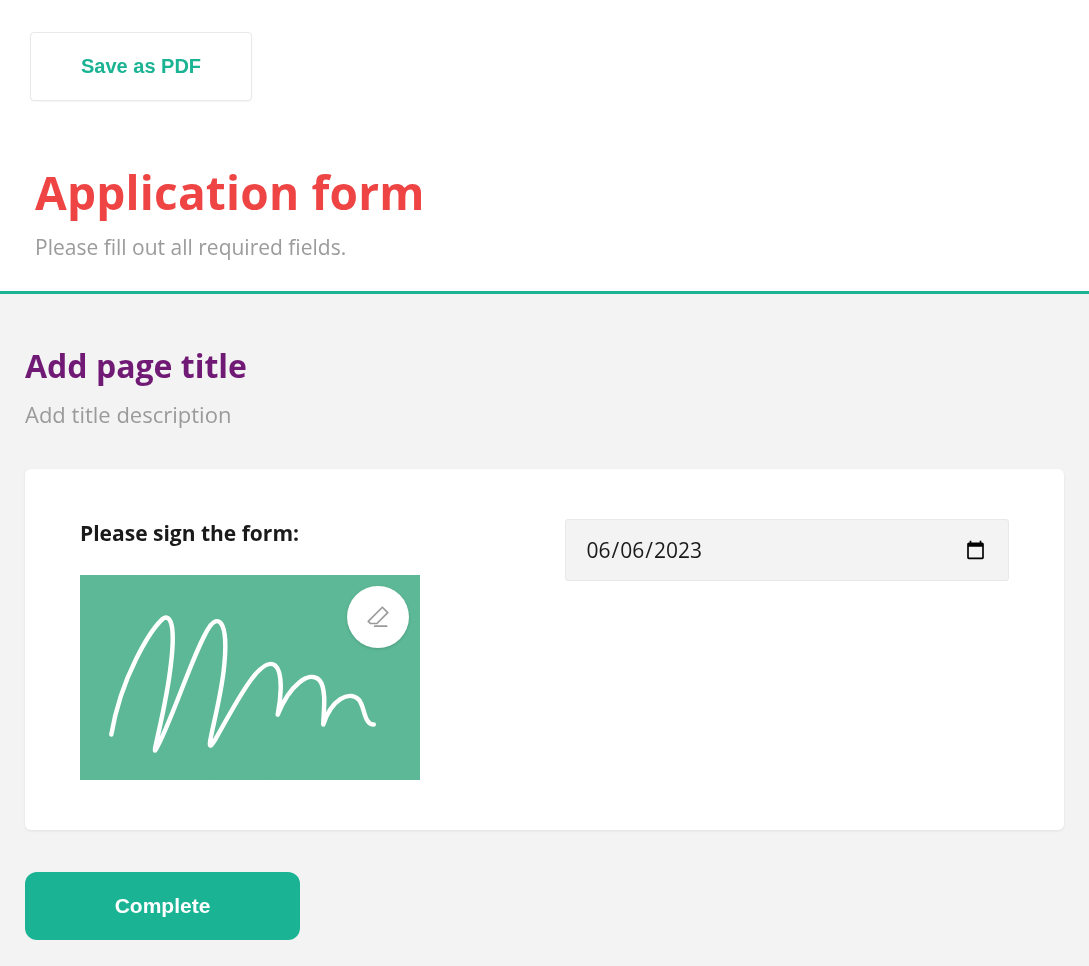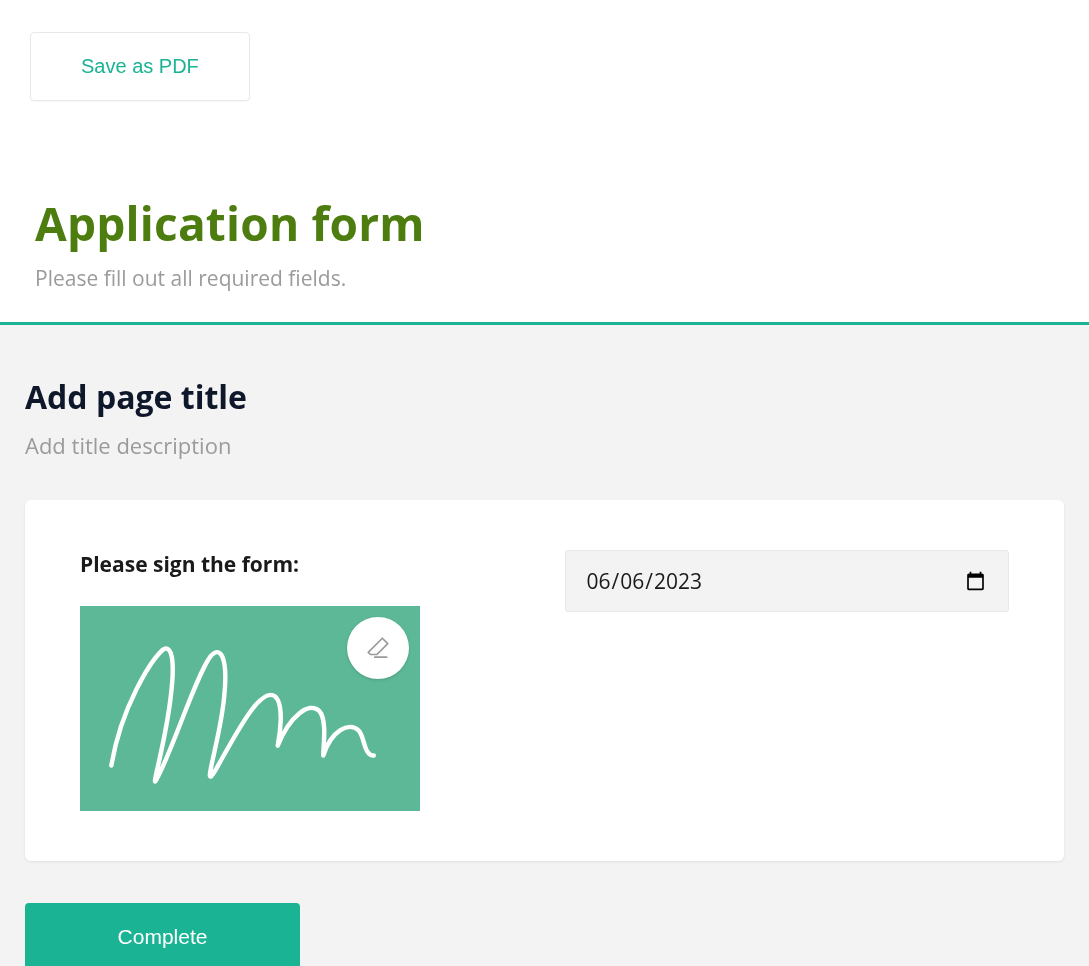--- a/index.html
+++ b/index.html
@@ -15,50 +15,50 @@
     padding: 32px 35px 0 35px;
     background: #fff;
   }
   .save-pdf-btn {
     display: inline-block;
     border: 1px solid #e8e8e8;
     border-radius: 4px;
     background: #fff;
     color: #1ab394;
     font-size: 20px;
-    font-weight: 400;
+    font-weight: 700;
     padding: 22px 50px;
     cursor: pointer;
     box-shadow: 0 1px 2px rgba(0,0,0,0.04);
     margin-left: -5px;
   }
   .form-title {
-    color: #4d7c0f;
+    color: #ef4444;
     font-size: 46px;
     font-weight: 700;
-    margin-top: 91px;
+    margin-top: 60px;
     letter-spacing: 0.2px;
   }
   .form-subtitle {
     color: #9b9b9b;
     font-size: 21px;
     margin-top: 10px;
     margin-bottom: 30px;
   }
   .divider {
     height: 0;
     border-bottom: 3px solid #1ab394;
     width: 100%;
   }
   .gray-region {
     background: #f3f3f3;
     padding: 50px 25px 40px 25px;
   }
   .page-title {
-    color: #0f172a;
+    color: #701a75;
     font-size: 32px;
     font-weight: 700;
   }
   .page-desc {
     color: #9b9b9b;
     font-size: 22px;
     margin-top: 12px;
   }
   .card {
     background: #fff;
@@ -118,23 +118,23 @@
     font-size: 21px;
     color: #1a1a1a;
     padding: 0 20px;
     font-family: inherit;
   }
   .complete-btn {
     margin-top: 42px;
     background: #1ab394;
     color: #fff;
     border: none;
-    border-radius: 4px;
+    border-radius: 12px;
     font-size: 21px;
-    font-weight: 400;
+    font-weight: 700;
     padding: 22px 0;
     width: 275px;
     cursor: pointer;
   }
 </style>
 </head>
 <body>
 
 <div class="top-region">
   <button class="save-pdf-btn">Save as PDF</button>

